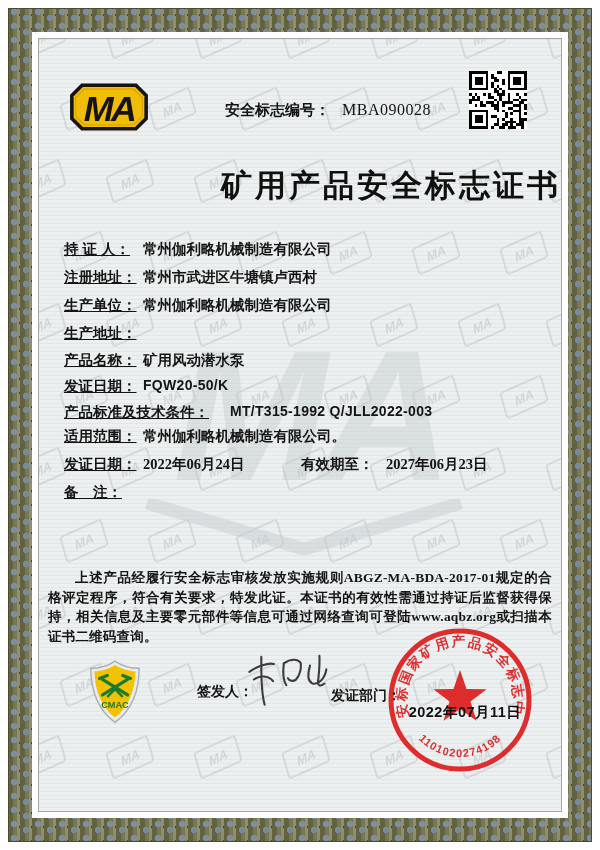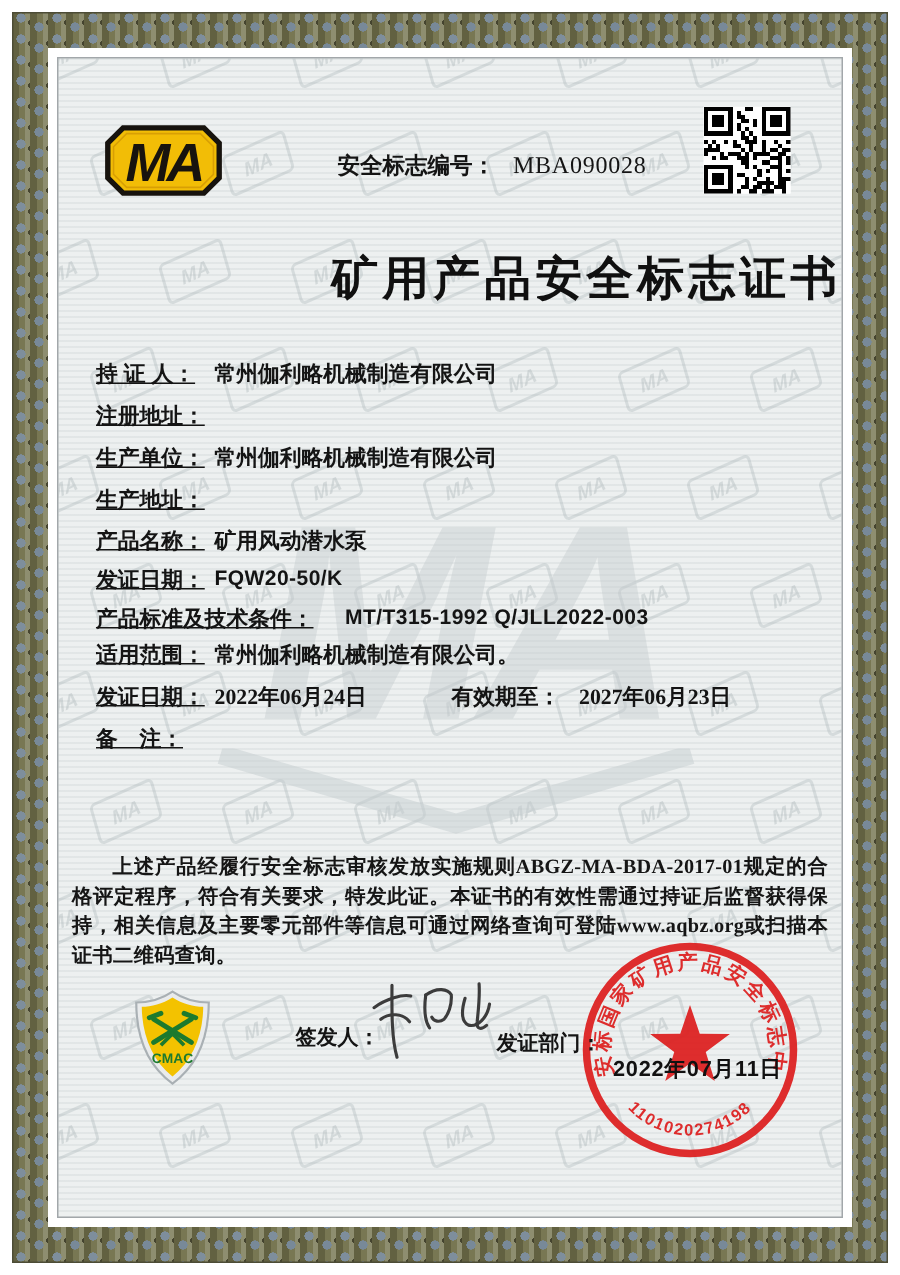--- a/index.html
+++ b/index.html
@@ -301,20 +301,21 @@
           </svg>
 
         <div class="doc-title">矿用产品安全标志证书</div>
 
         <div class="row" style="top:201px">
           <span class="lab">持 证 人：</span>
           <span class="val">常州伽利略机械制造有限公司</span>
         </div>
         <div class="row" style="top:229px">
           <span class="lab">注册地址：</span>
+          <span class="val">常州市武进区牛塘镇卢西村</span>
         </div>
         <div class="row" style="top:257px">
           <span class="lab">生产单位：</span>
           <span class="val">常州伽利略机械制造有限公司</span>
         </div>
         <div class="row" style="top:285px">
           <span class="lab">生产地址：</span>
         </div>
         <div class="row" style="top:312px">
           <span class="lab">产品名称：</span>

